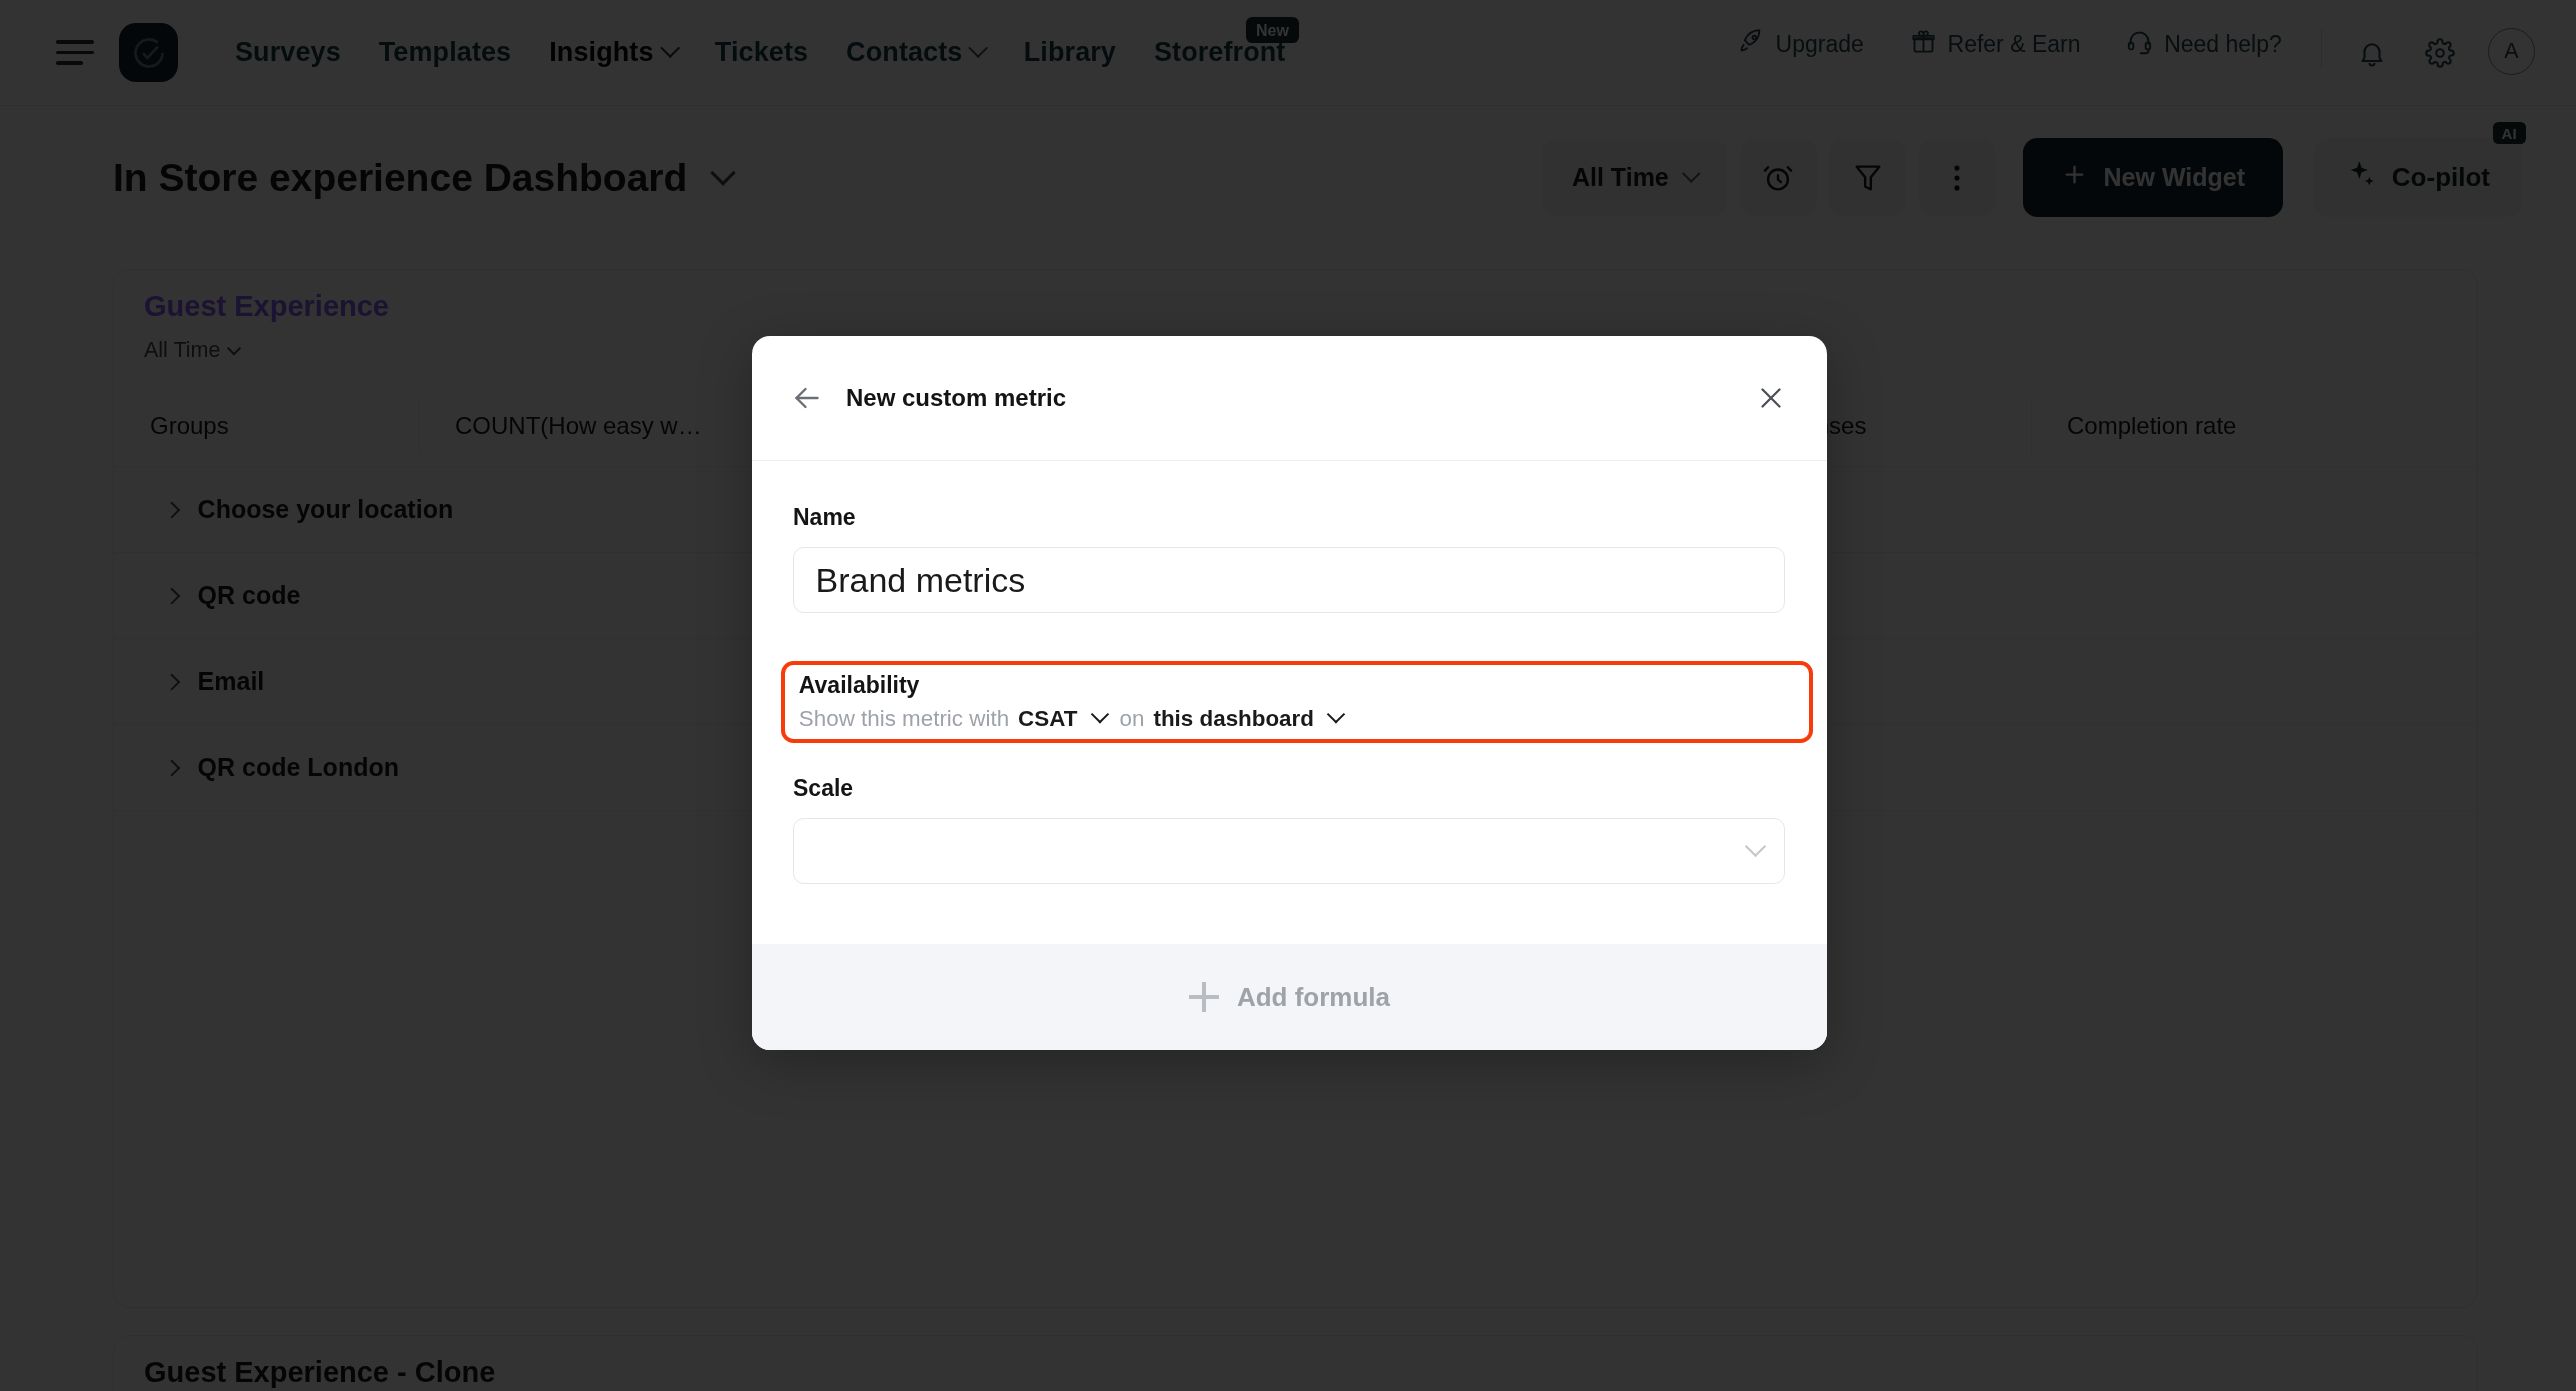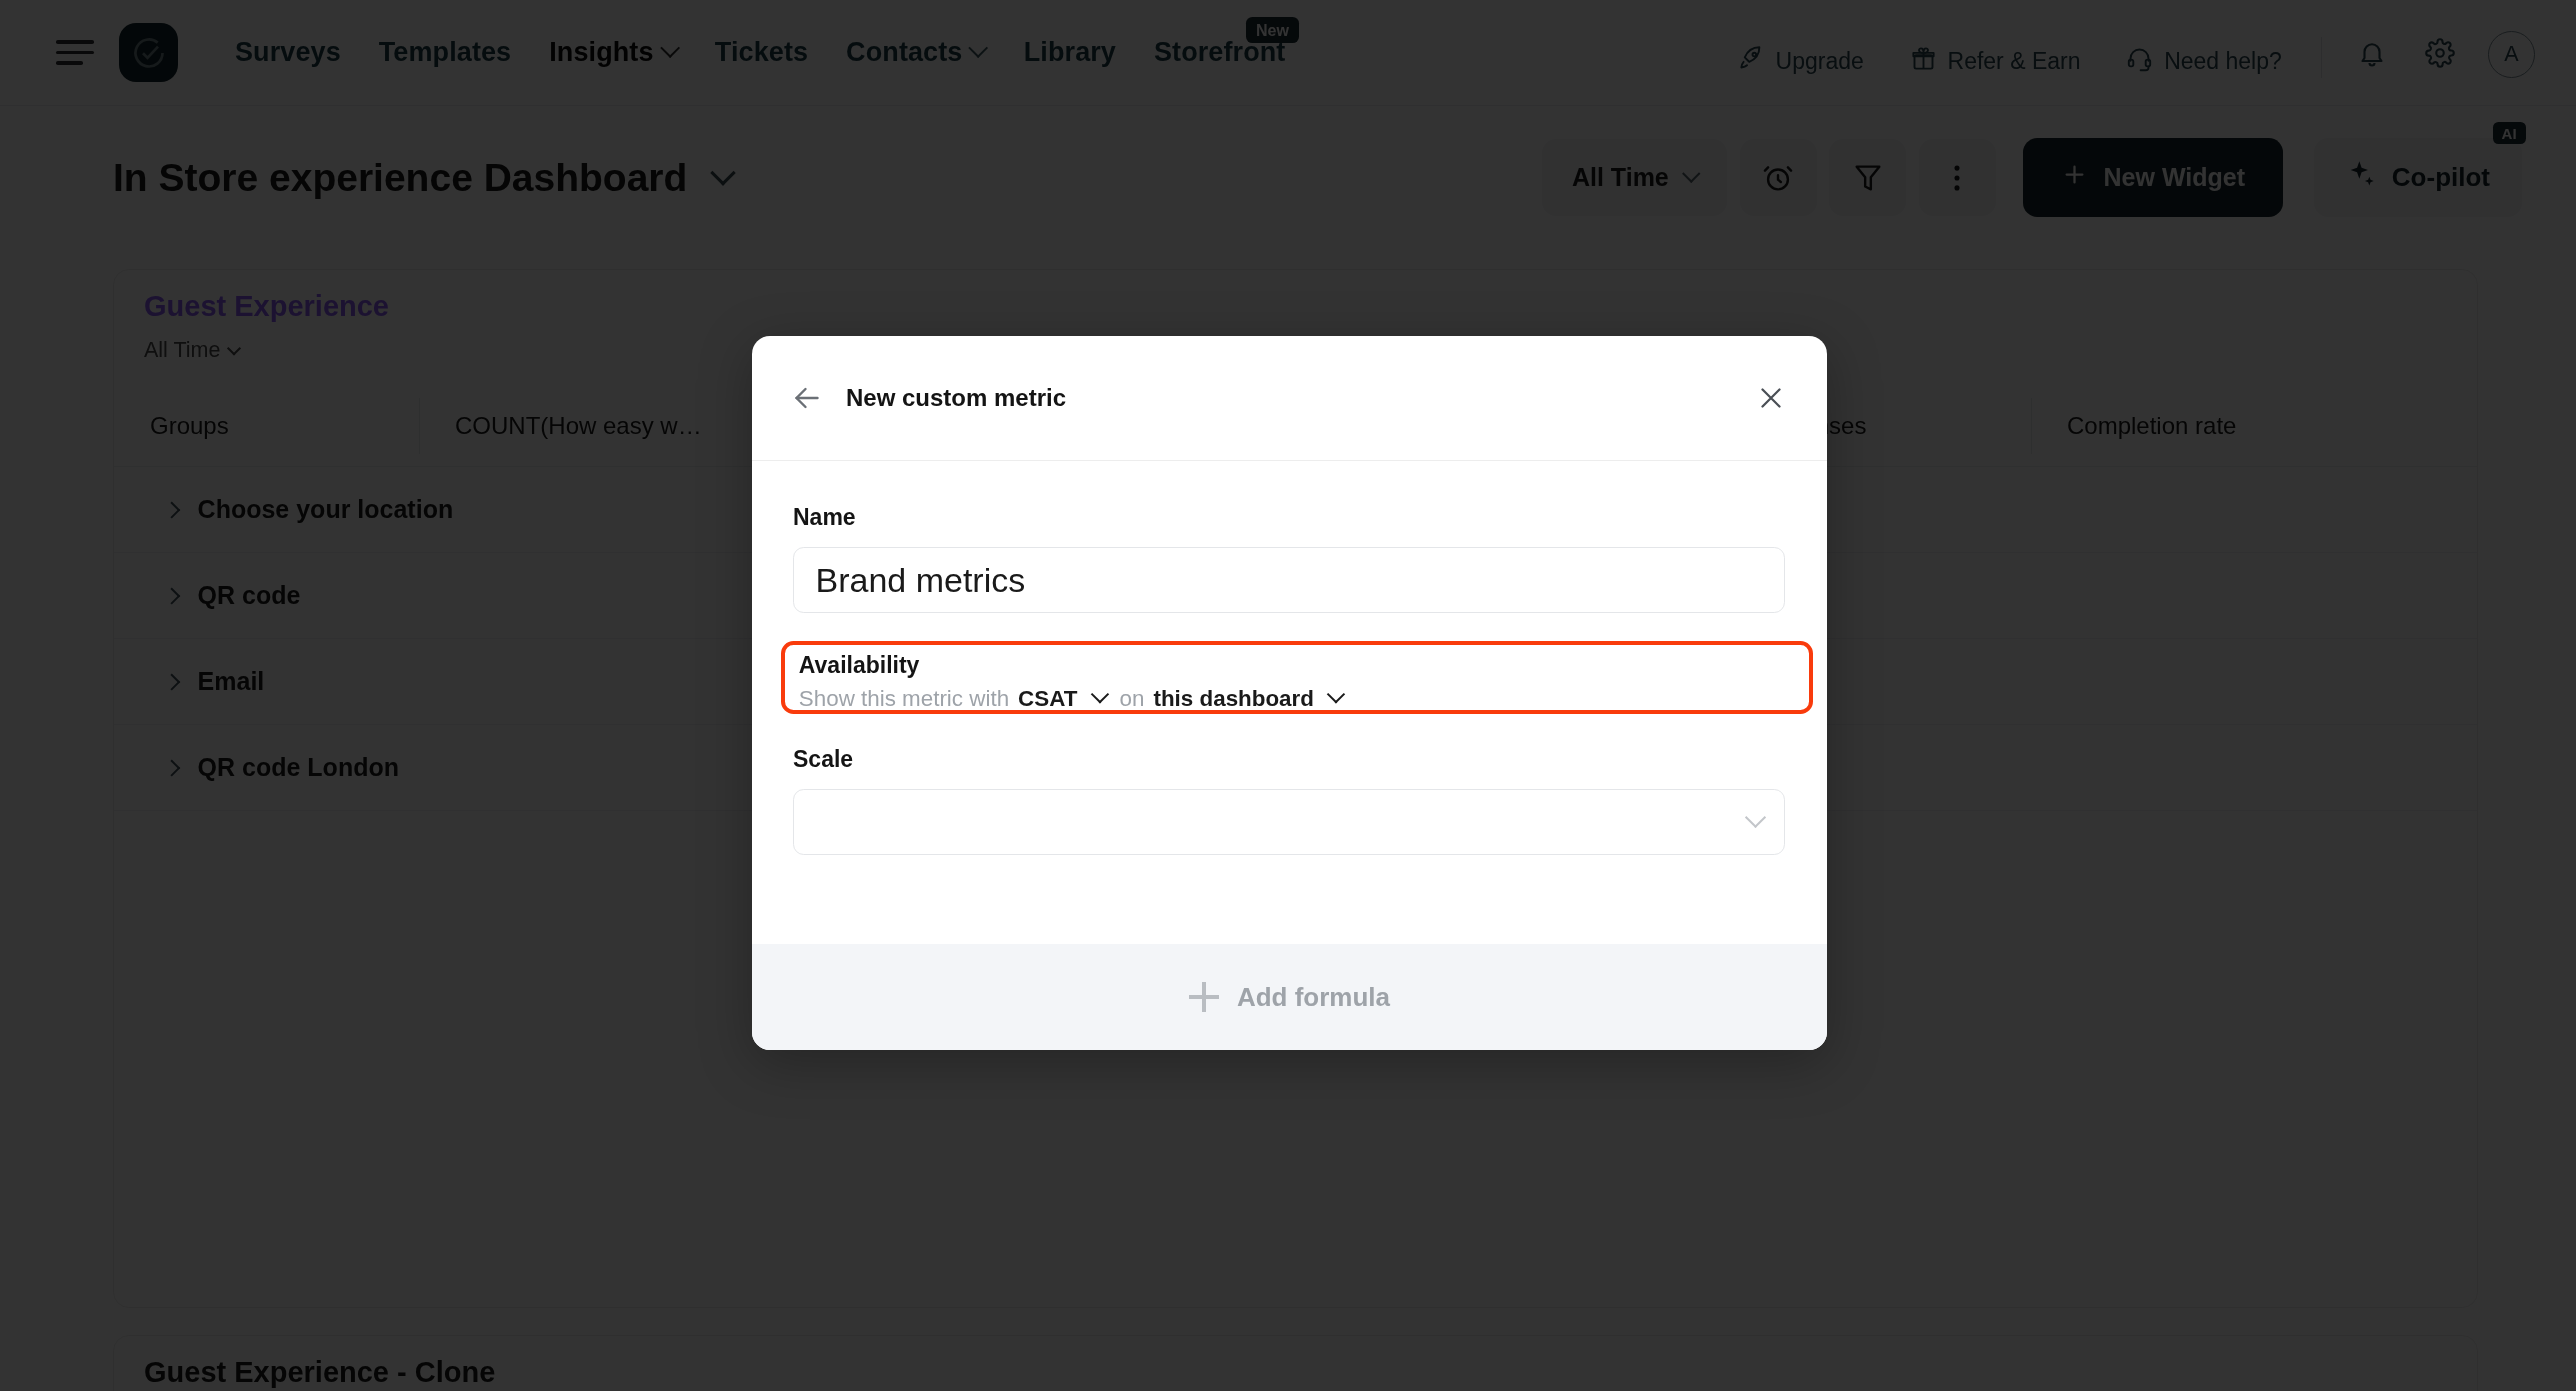--- a/index.html
+++ b/index.html
@@ -38,21 +38,21 @@
     display: flex; align-items: center; gap: 9px;
   }
   .navlink.active { color: #0d0d0d; }
   .chev { display: inline-block; width: 14.3px; height: 14.3px; border-right: 2.7px solid currentColor; border-bottom: 2.7px solid currentColor; transform: rotate(45deg) translate(-2.7px,-2.7px); opacity:.85; }
   .newbadge {
     position: absolute; top: -20px; right: 5.4px;
     background: #1d2d33; color: #ffffff; font-size: 16px; font-weight: 600;
     padding: 3.6px 10px; border-radius: 6.3px; line-height: 1.2;
   }
 
-  .nav-right { margin-left: auto; display: flex; align-items: flex-end; padding-right: 41px; gap: 0; }
+  .nav-right { margin-left: auto; display: flex; align-items: flex-start; padding-right: 41px; gap: 0; }
   .nav-action {
     display: flex; align-items: center; gap: 10.7px; padding: 0 23px;
     font-size: 23px; color: #2a4550; font-weight: 400; white-space: nowrap; cursor: pointer;
   }
   .nav-divider { width: 0.9px; height: 41px; background: #dfe2e6; margin: 0 16px; }
   .icon-btn { width: 50px; height: 50px; display:flex; align-items:center; justify-content:center; cursor:pointer; margin: 0 9px; }
   .avatar {
     width: 47px; height: 47px; border-radius: 50%; border: 1.8px solid #7c8d95;
     display: flex; align-items: center; justify-content: center;
     font-size: 21.5px; color: #2a4550; margin-left: 14.3px; cursor: pointer;
@@ -143,21 +143,21 @@
   .close-x { margin-left: auto; width: 41px; height: 41px; display:flex; align-items:center; justify-content:center; cursor:pointer; }
 
   .modal-body { flex: 1 1 auto; padding: 43px 41px 0 41px; position: relative; }
   .field-label { font-size: 23px; font-weight: 700; color: #141414; margin-bottom: 16px; }
   .text-input {
     width: 992px; height: 66px; border: 0.9px solid #e4e6e9; border-radius: 10.7px;
     font-size: 34px; color: #1a1a1a; padding: 0 21.5px; outline: none;
     font-family: "Liberation Sans", sans-serif; background: #fff;
   }
   .avail-box {
-    position: relative; margin-top: 28px; margin-left: -12.5px; width: 1032px; height: 73px;
+    position: relative; margin-top: 48px; margin-left: -12.5px; width: 1032px; height: 82px;
     border: 4.5px solid #f93b0c; border-radius: 12.5px; padding: 7.2px 0 0 14.3px;
   }
   .avail-row { display: flex; align-items: baseline; gap: 9px; margin-top: 7.2px; font-size: 22.4px; }
   .muted { color: #9ea3a9; }
   .strong { color: #1a1a1a; font-weight: 600; }
   .ddchev { display:inline-block; width: 13.4px; height: 13.4px; border-right: 2.7px solid #1a1a1a; border-bottom: 2.7px solid #1a1a1a; transform: rotate(45deg) translate(-2.7px,-4.5px); margin: 0 5.4px; cursor:pointer; }
 
   .select-box {
     width: 992px; height: 66px; border: 0.9px solid #e4e6e9; border-radius: 10.7px;
     display: flex; align-items: center; padding: 0 21.5px; cursor: pointer; background: #fff;

